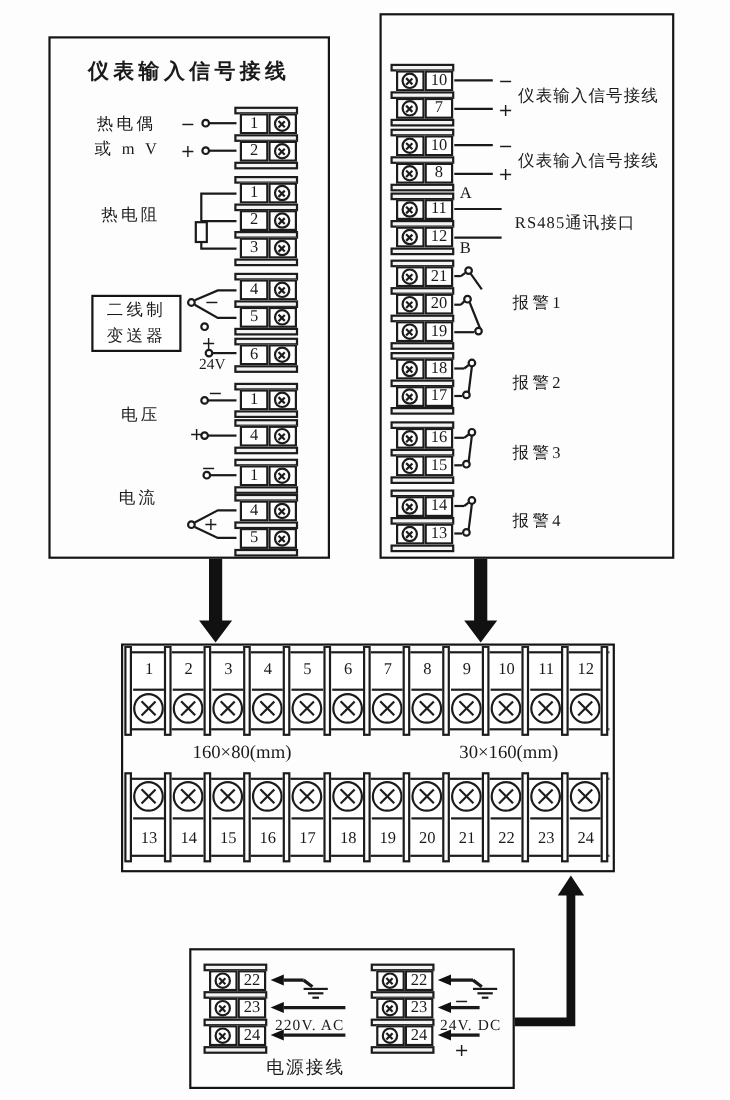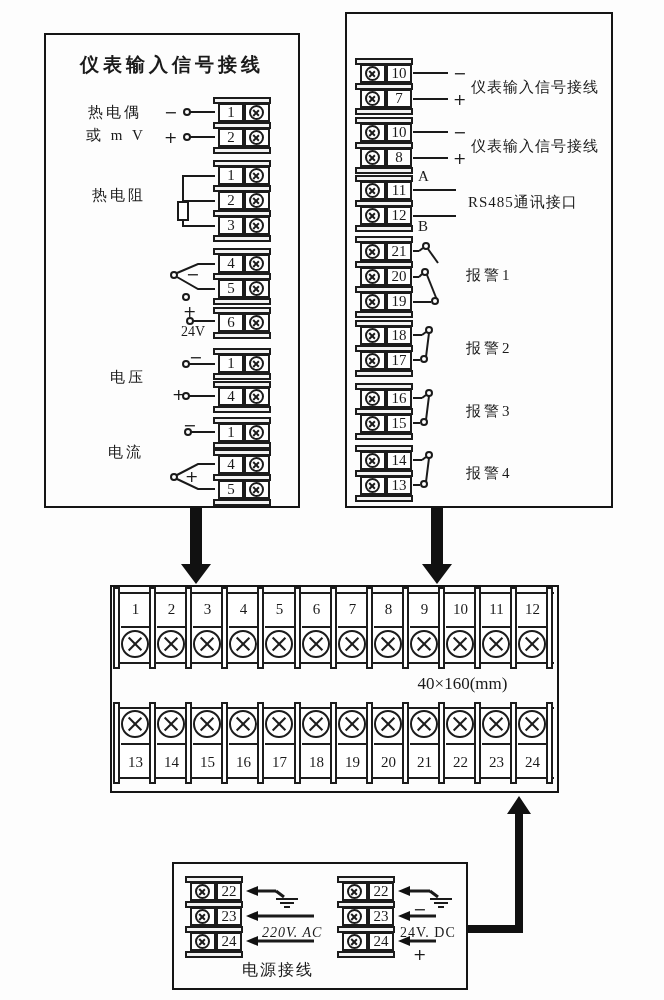--- a/index.html
+++ b/index.html
@@ -172,20 +172,24 @@
     </g>
   </svg>
 
   <span class="lbl title" style="left:44px; top:52px; width:256px;">仪表输入信号接线</span>
   <span class="lbl cn" style="left:88px; top:103px;">热电偶</span>
   <span class="lbl cn" style="left:86px; top:126px;">或 m V</span>
   <span class="lbl sign" style="left:164px; top:103px;">−</span>
   <span class="lbl sign" style="left:164px; top:128px;">+</span>
   <span class="lbl cn" style="left:92px; top:186px;">热电阻</span>
 
+  <div class="tbox" style="left:83px; top:268px; width:82px; height:52px;">
+    <div>二线制</div>
+    <div>变送器</div>
+  </div>
   <span class="lbl sign" style="left:186px; top:265px;">−</span>
   <span class="lbl sign" style="left:183px; top:302px;">+</span>
   <span class="lbl small" style="left:181px; top:324px;">24V</span>
 
   <span class="lbl cn" style="left:110px; top:368px;">电压</span>
   <span class="lbl sign" style="left:189px; top:348px;">−</span>
   <span class="lbl sign" style="left:172px; top:385px;">+</span>
 
   <span class="lbl cn" style="left:108px; top:443px;">电流</span>
   <span class="lbl sign" style="left:183px; top:416px;">−</span>
@@ -198,23 +202,24 @@
   <span class="lbl sign" style="left:453px; top:149px;">+</span>
   <span class="lbl" style="left:471px; top:137px; letter-spacing:1px;">仪表输入信号接线</span>
   <span class="lbl" style="left:418px; top:168px;">A</span>
   <span class="lbl" style="left:418px; top:218px;">B</span>
   <span class="lbl" style="left:468px; top:193px; letter-spacing:1px;">RS485通讯接口</span>
   <span class="lbl cn" style="left:466px; top:266px;">报警1</span>
   <span class="lbl cn" style="left:466px; top:339px;">报警2</span>
   <span class="lbl cn" style="left:466px; top:402px;">报警3</span>
   <span class="lbl cn" style="left:466px; top:464px;">报警4</span>
 
-  <span class="lbl size-lbl" style="left:365px; top:674px; width:195px;">40×160(mm)</span>
-
-  <span class="lbl small" style="left:262px; top:925px; letter-spacing:1px;font-style:italic;">220V. AC</span>
+  <span class="lbl size-lbl" style="left:125px; top:674px; width:190px;">160×80(mm)</span>
+  <span class="lbl size-lbl" style="left:365px; top:674px; width:195px;">30×160(mm)</span>
+
+  <span class="lbl small" style="left:250px; top:925px; letter-spacing:1px;">220V. AC</span>
   <span class="lbl small" style="left:400px; top:925px; letter-spacing:1px;">24V. DC</span>
   <span class="lbl sign" style="left:413px; top:900px;">−</span>
   <span class="lbl sign" style="left:413px; top:945px;">+</span>
   <span class="lbl" style="left:242px; top:960px; font-size:16px; letter-spacing:2px;">电源接线</span>
 
 <div class="rail" style="left: 213px; top: 97px; width: 58px; height: 7px;"></div>
     <div class="rail" style="left: 213px; top: 122px; width: 58px; height: 7px;"></div>
     <div class="rail" style="left: 213px; top: 147px; width: 58px; height: 7px;"></div>
     <div class="cell" style="left: 218px; top: 103px; width: 26px; height: 19px;">1</div>
     <div class="cell" style="left: 244px; top: 103px; width: 26px; height: 19px;">

